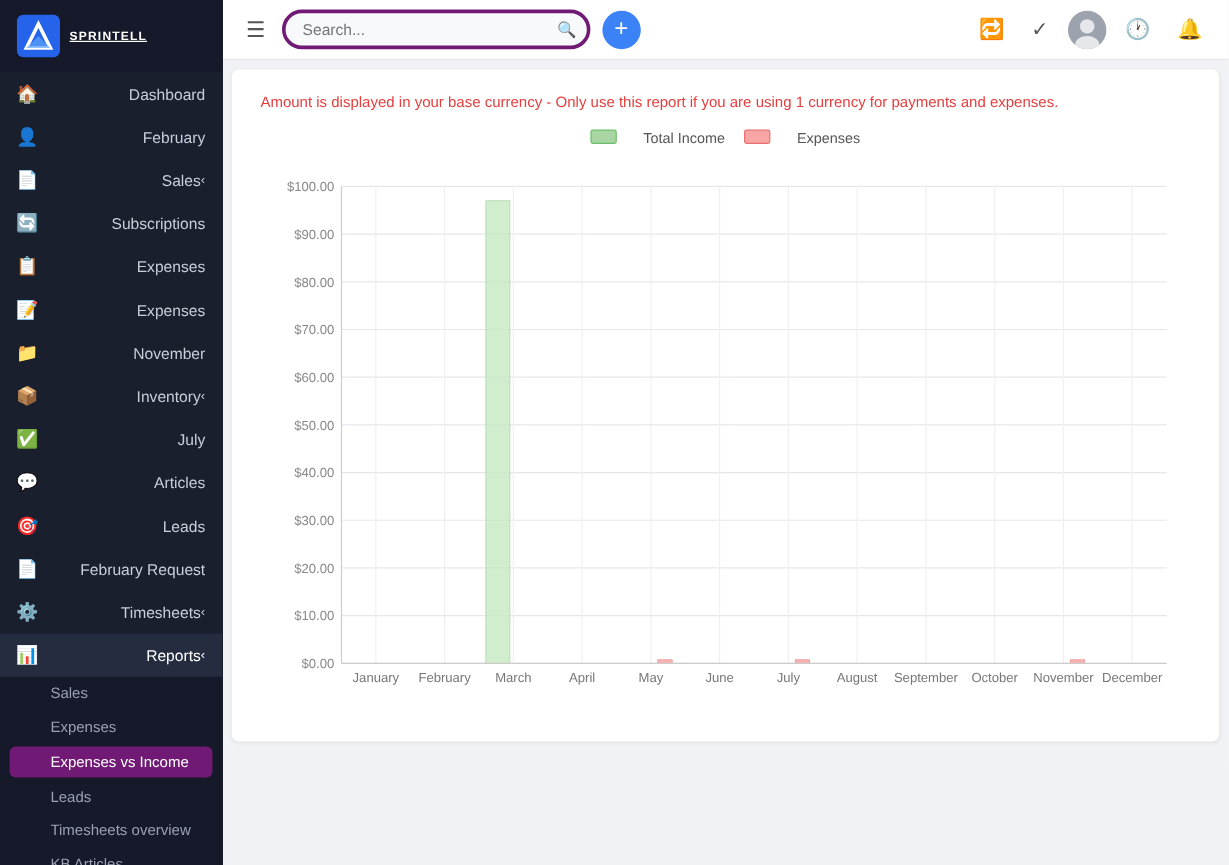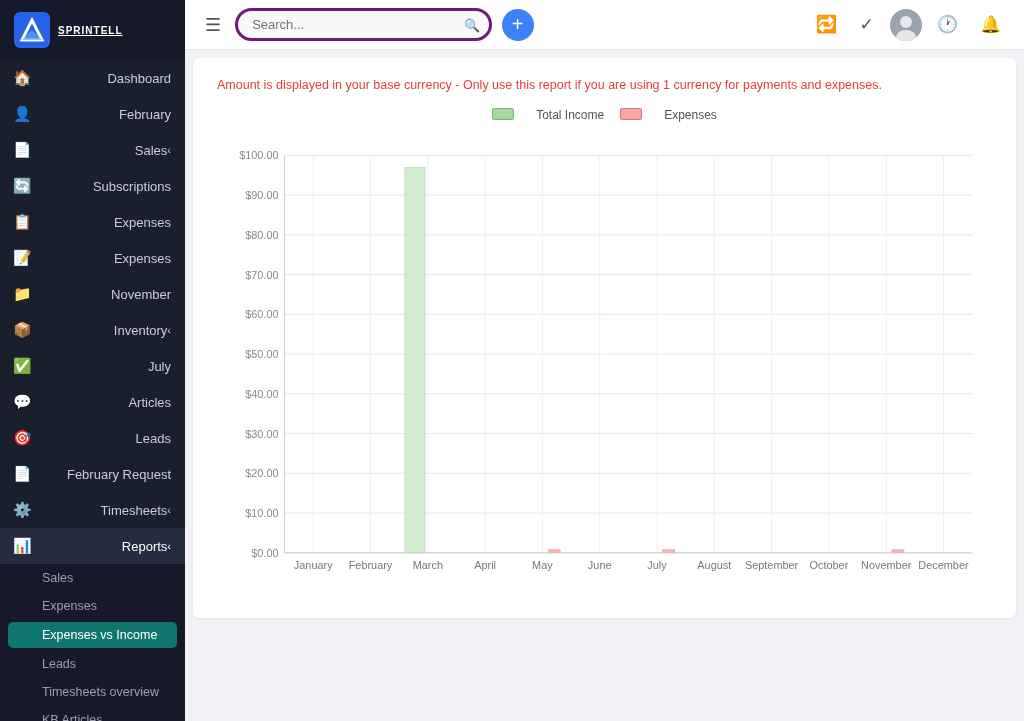--- a/index.html
+++ b/index.html
@@ -48,21 +48,21 @@
     .sidebar-item .s-icon { width: 18px; height: 18px; margin-right: 10px; flex-shrink: 0; display: flex; align-items: center; justify-content: center; font-size: 15px; }
     .sidebar-item .s-label { flex: 1; text-align: right; }
     .sidebar-item .s-arrow { font-size: 11px; }
     .sidebar-sub { background: #151929; }
     .sidebar-sub-item {
       padding: 7px 14px 7px 42px;
       cursor: pointer;
       color: #9aa0b0;
       font-size: 12.5px;
     }
-    .sidebar-sub-item.active { color: #fff; background: #0f766e; border-radius: 5px; margin: 2px 8px; padding: 6px 12px 6px 34px; }
+    .sidebar-sub-item.active { color: #fff; background: #701a75; border-radius: 5px; margin: 2px 8px; padding: 6px 12px 6px 34px; }
 
     
     #main {
       flex: 1;
       display: flex;
       flex-direction: column;
       overflow: hidden;
     }
 
     

